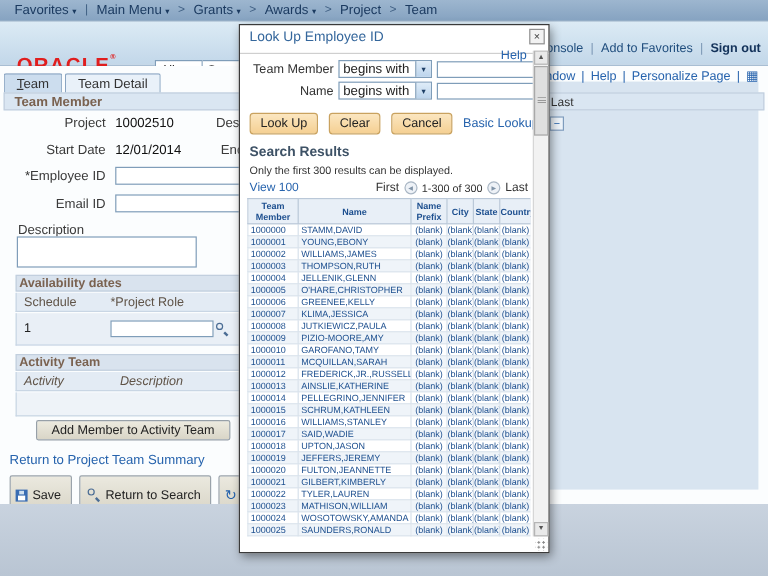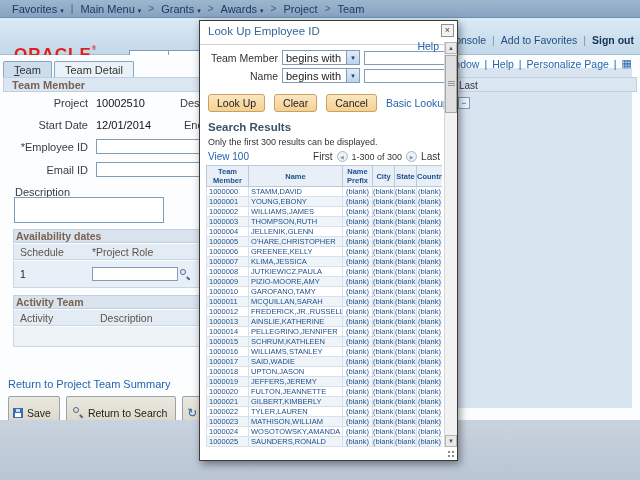--- a/index.html
+++ b/index.html
@@ -208,26 +208,27 @@
     <span class="rolebox"></span>
     <span class="mag">
         <span class="lens"></span>
         <span class="handle"></span>
       </span>
   </div>
 
   <div class="gbar" style="top:295px;">
       <span>Activity Team</span>
     </div>
-  <div class="gcols" style="top:310px;">
+  <div class="gcols" style="top:310px;font-style:italic;">
     <span class="gc1b">Activity</span>
     <span>Description</span>
   </div>
   <div class="grow" style="top:327px;height:20px;background:#eef3f8;"></div>
 
+  <button class="addbtn">Add Member to Activity Team</button>
   <a class="retlink">Return to Project Team Summary</a>
 
   <div class="toolbar">
     <button class="tbtn">
       <span class="ic-save">
           <span class="top"></span>
           <span class="shutter"></span>
         </span>
       <span>Save</span>
     </button>

